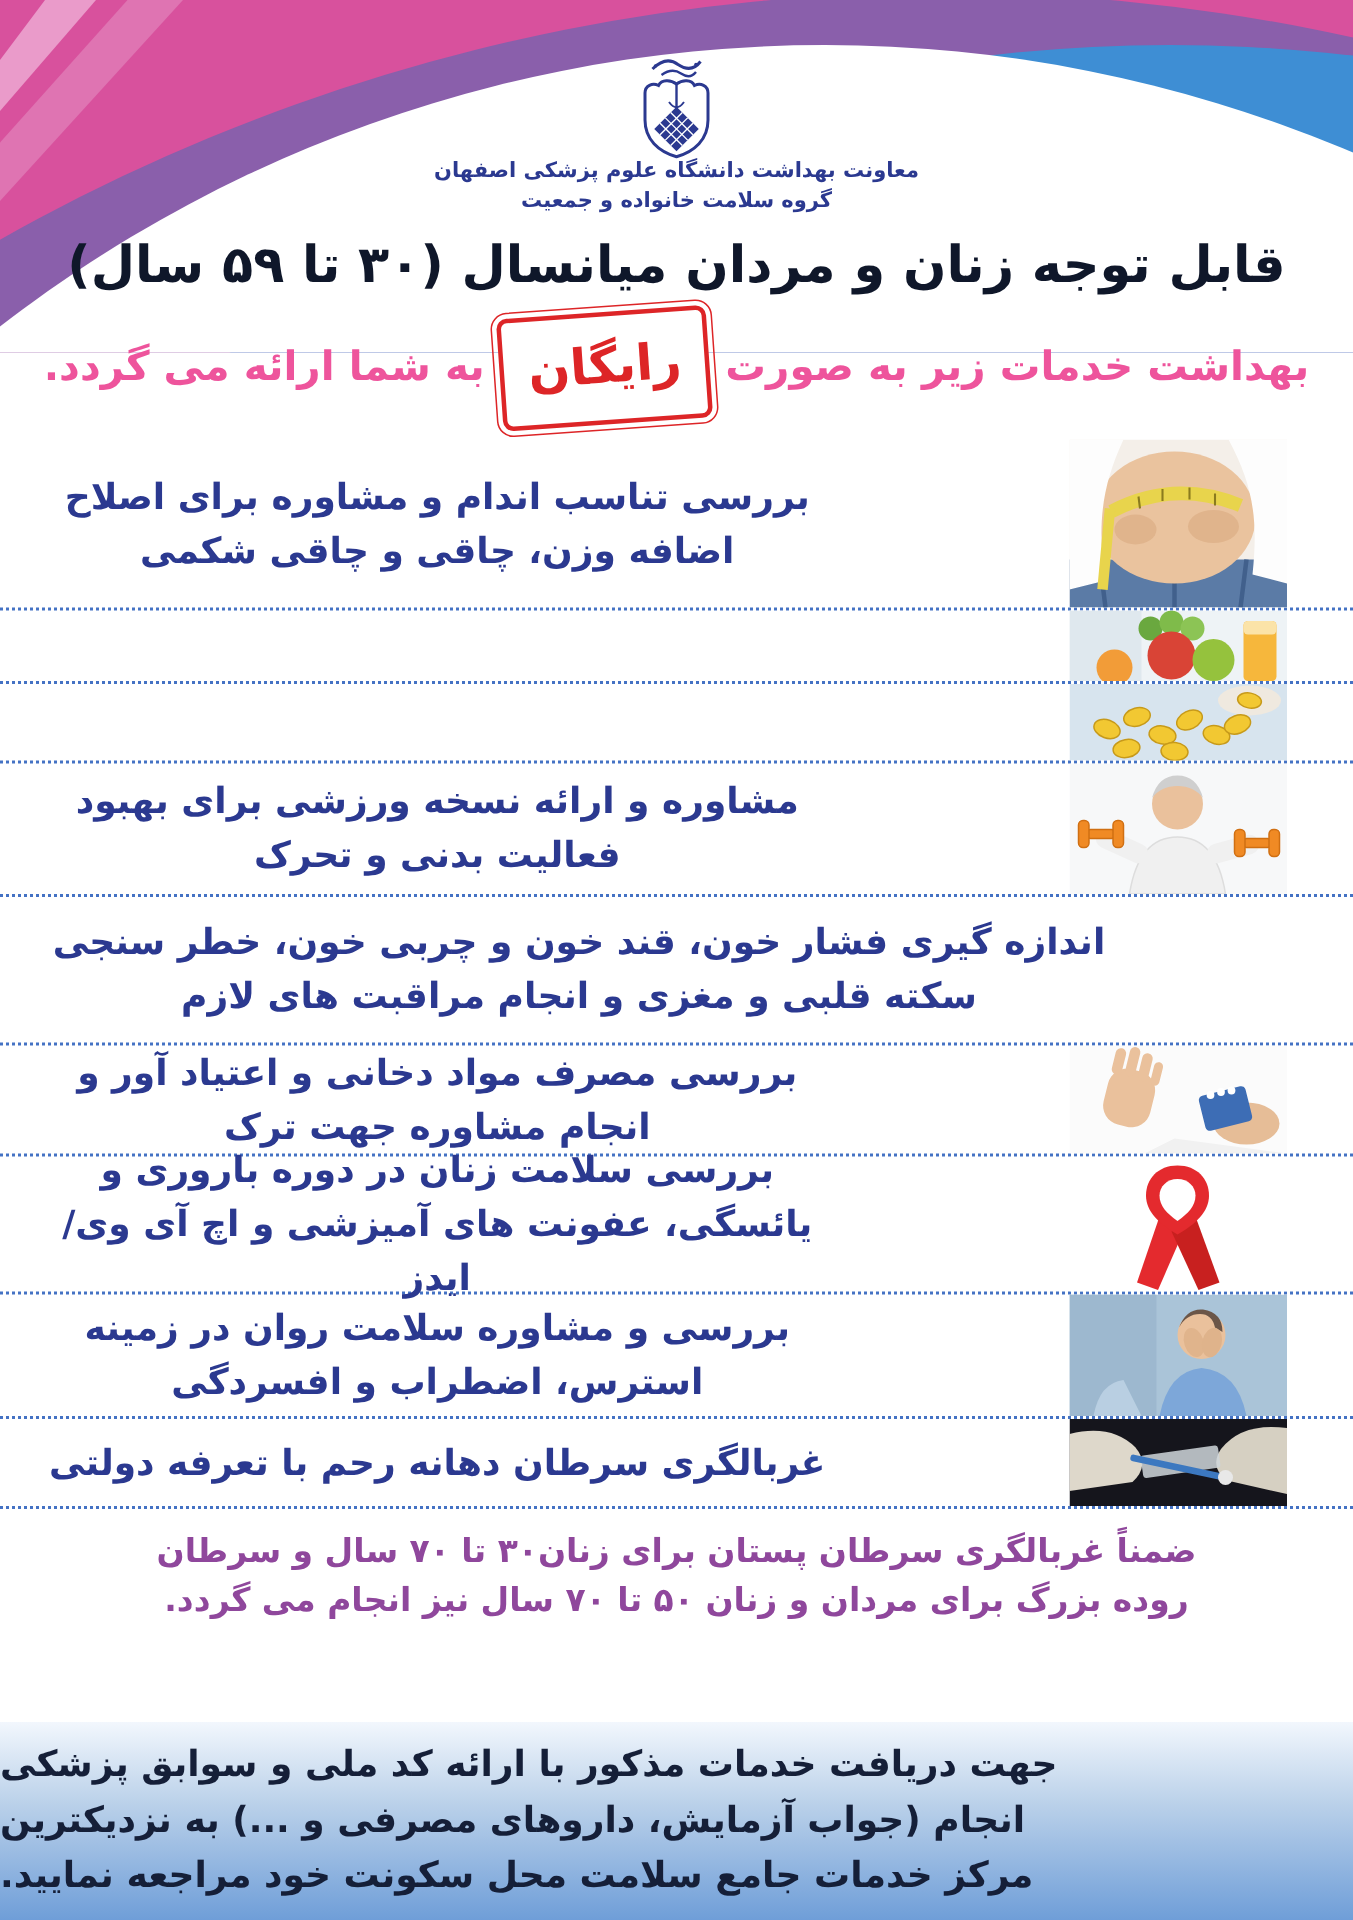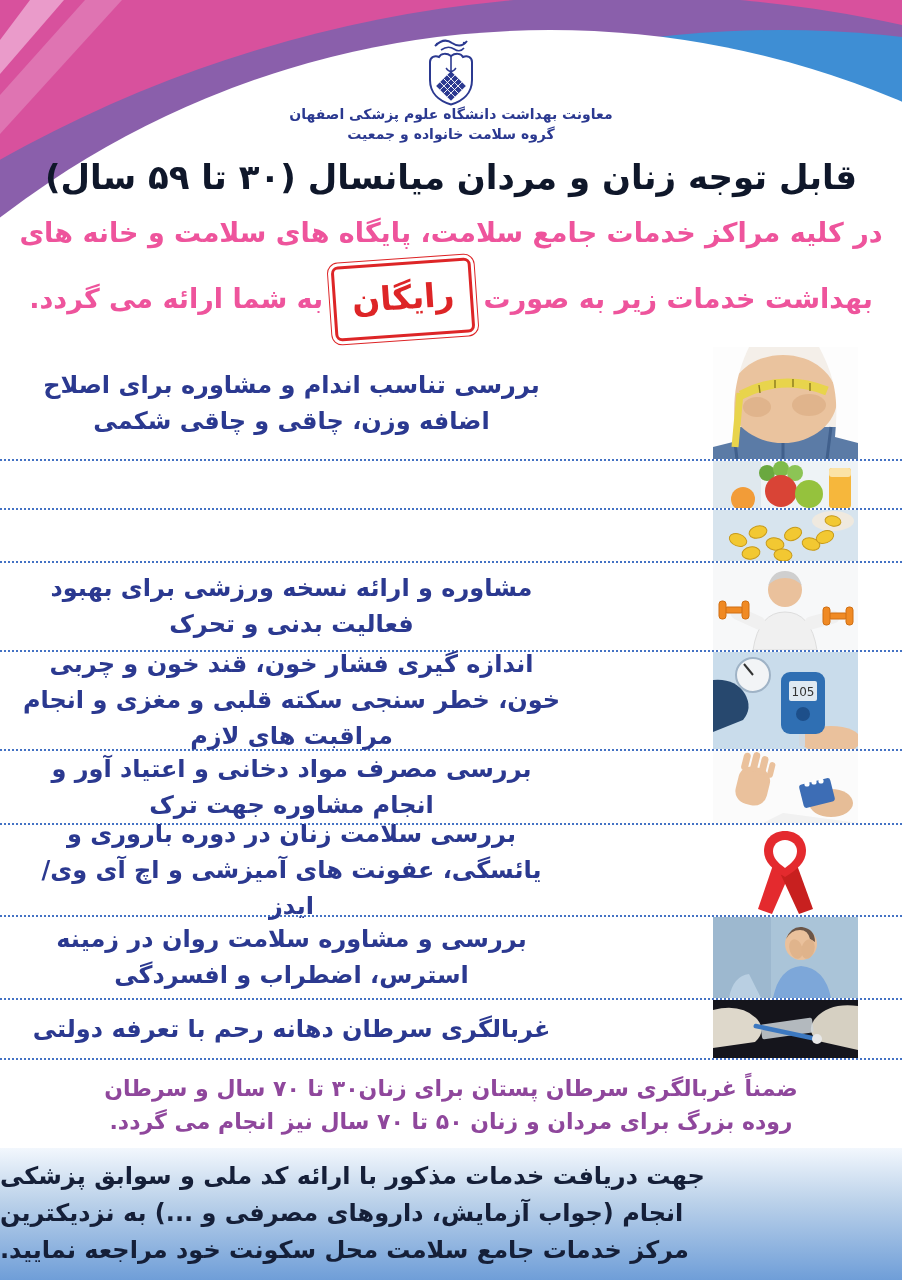--- a/index.html
+++ b/index.html
@@ -77,21 +77,20 @@
     </div>
     <div class="org">
       <div>معاونت بهداشت دانشگاه علوم پزشکی اصفهان</div>
       <div>گروه سلامت خانواده و جمعیت</div>
     </div>
   </div>
 
   <div class="title">قابل توجه زنان و مردان میانسال (۳۰ تا ۵۹ سال)</div>
 
   <div class="intro">
-    <div>در کلیه مراکز خدمات جامع سلامت، پایگاه های سلامت و خانه های</div>
     <div class="intro-line2">
       <span>بهداشت خدمات زیر به صورت</span>
       <span class="stamp">رایگان</span>
       <span>به شما ارائه می گردد.</span>
     </div>
   </div>
 
   <div class="rows">
 
     <div class="row" style="height:114px">
@@ -166,34 +165,20 @@
             <rect x="116" y="50" width="18" height="6" rx="2"></rect>
             <rect x="110" y="44" width="7" height="18" rx="3"></rect>
               <rect x="133" y="44" width="7" height="18" rx="3"></rect>
           </g>
         </svg>
       </div>
       <div class="svc-text">مشاوره و ارائه نسخه ورزشی برای بهبود فعالیت بدنی و تحرک</div>
     </div>
 
     <div class="row" style="height:99px">
-      <div class="svc-img">
-        <svg width="145" height="97" viewBox="0 0 145 97">
-          <rect width="145" height="97" fill="#c9dceb"></rect>
-          <circle cx="40" cy="23" r="17" fill="#f2f4f6" stroke="#9fb3c6" stroke-width="2"></circle>
-          <line x1="40" y1="23" x2="31" y2="12" stroke="#333333" stroke-width="2"></line>
-          <path d="M0,28 q22,-2 32,14 q8,14 -2,26 L0,80 Z" fill="#27486e"></path>
-          <ellipse cx="118" cy="88" rx="30" ry="14" fill="#eac19c"></ellipse>
-          <rect x="86" y="78" width="6" height="16" fill="#cfd8e0"></rect>
-          <rect x="68" y="20" width="44" height="62" rx="9" fill="#2f6fb3"></rect>
-          <rect x="76" y="29" width="28" height="20" rx="2" fill="#dfe9f2"></rect>
-          <text x="90" y="44" font-size="12" fill="#333333" text-anchor="middle">105</text>
-          <circle cx="90" cy="62" r="7" fill="#1d4f8a"></circle>
-        </svg>
-      </div>
       <div class="svc-text">اندازه گیری فشار خون، قند خون و چربی خون، خطر سنجی سکته قلبی و مغزی و انجام مراقبت های لازم</div>
     </div>
 
     <div class="row" style="height:74px">
       <div class="svc-img">
         <svg width="145" height="72" viewBox="0 0 145 72">
           <rect width="145" height="72" fill="#fbfbfb"></rect>
           <path d="M70,62 L145,72 L50,72 Z" fill="#f1f1f1"></path>
           <g transform="rotate(14 40 34)">
             <rect x="24" y="16" width="32" height="38" rx="13" fill="#eac19c"></rect>

